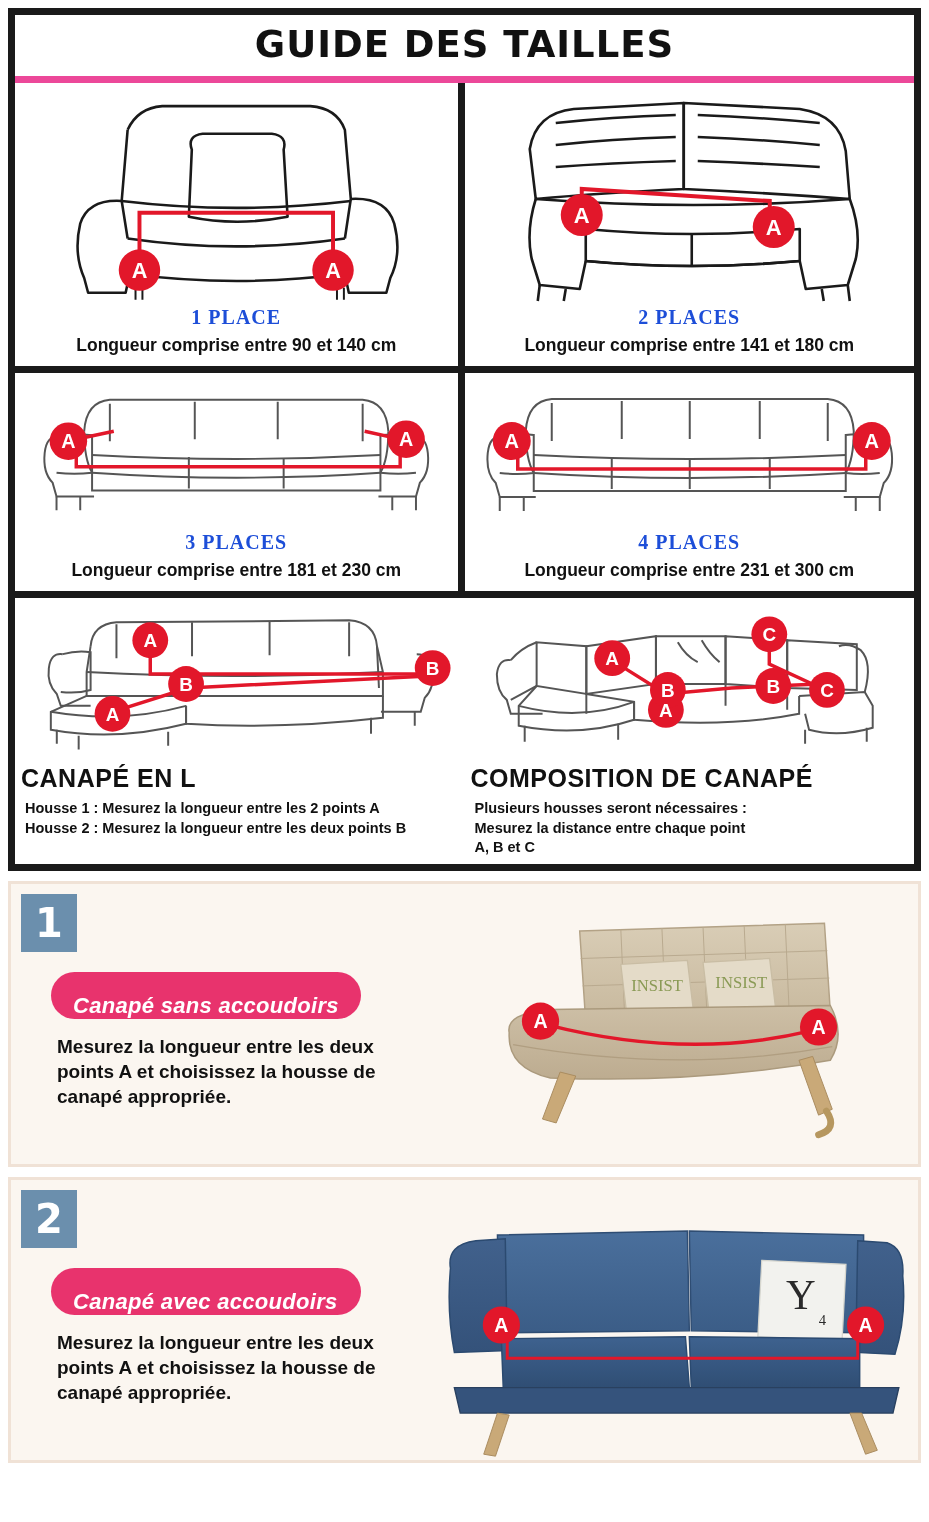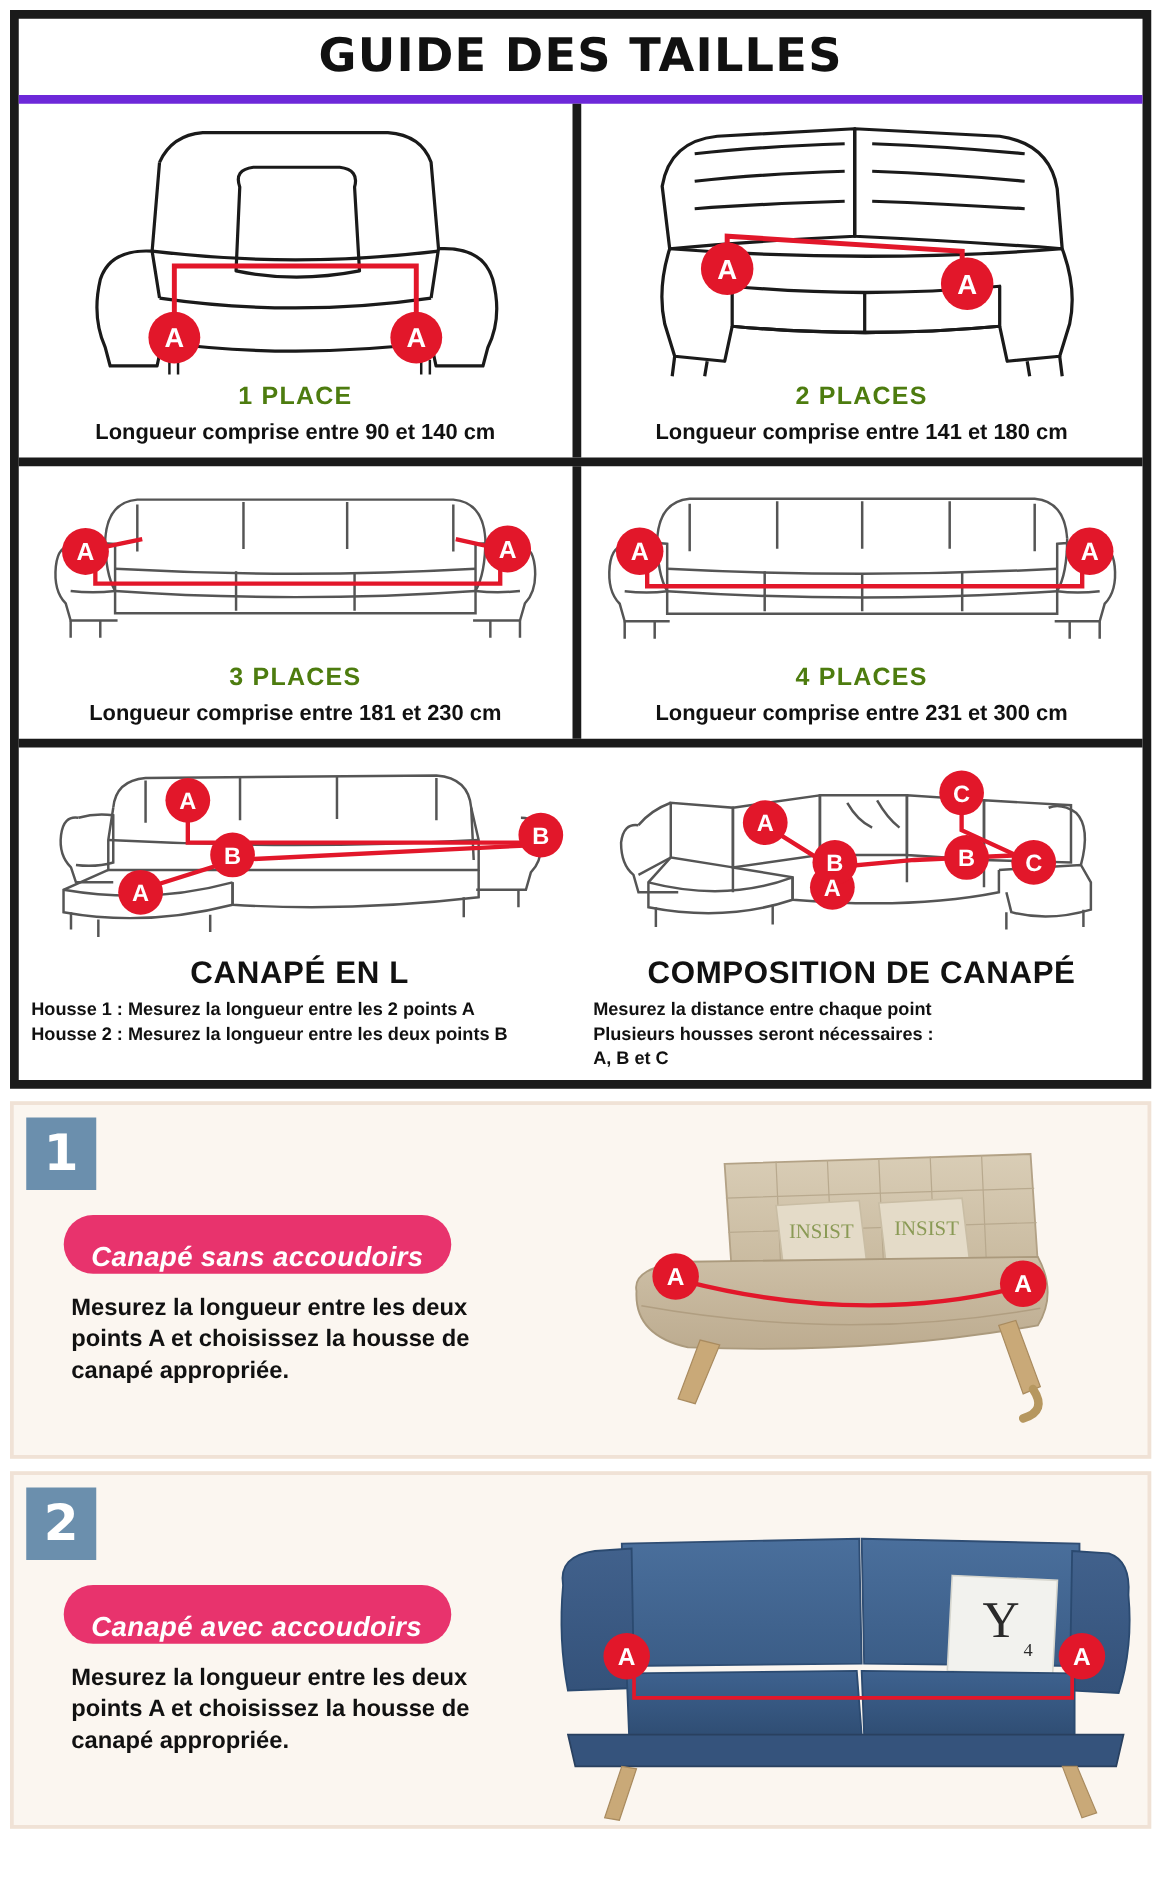--- a/index.html
+++ b/index.html
@@ -22,21 +22,21 @@
     margin: 8px 8px 0 8px;
     width: 913px;
   }
   .guide-title {
     text-align: center;
     font-size: 37px;
     font-weight: bold;
     letter-spacing: 1px;
     padding: 8px 0 10px 0;
     color: #111;
-    border-bottom: 7px solid #6d28d9;
+    border-bottom: 7px solid #ec4899;
     font-family: "DejaVu Sans", sans-serif;
   }
   .row {
     display: flex;
     width: 100%;
   }
   .row.bordered-bottom { border-bottom: 7px solid #1a1a1a; }
   .cell {
     width: 50%;
     padding: 6px 4px 4px 4px;
@@ -48,36 +48,36 @@
     width: 100%;
     height: 215px;
   }
   .sofa-box svg { display: block; width: 100%; height: 100%; }
   .cap {
     text-align: center;
     font-size: 20px;
     font-weight: bold;
     letter-spacing: 1px;
     margin: 2px 0 6px 0;
-    color: #4d7c0f;
+    color: #1d4ed8;
+    font-family: Liberation Serif, serif;
   }
   .sub {
     text-align: center;
     font-size: 17.5px;
     font-weight: bold;
     color: #111;
     padding-bottom: 6px;
   }
 
   
   .bigrow { display: flex; width: 100%; }
   .bigcell { width: 50%; padding: 4px 6px 6px 6px; }
   .bigcell .sofa-box { height: 160px; }
   .cap2 {
-    text-align: center;
     font-size: 25px;
     font-weight: bold;
     letter-spacing: 0.5px;
     color: #111;
     margin: 2px 0 6px 0;
   }
   .notes {
     font-size: 14.5px;
     font-weight: bold;
     line-height: 1.35;
@@ -333,22 +333,22 @@
             <text x="142" y="63" text-anchor="middle" font-family="Liberation Sans, sans-serif" font-size="19" font-weight="bold" fill="#fff">A</text>
             <text x="196" y="115" text-anchor="middle" font-family="Liberation Sans, sans-serif" font-size="19" font-weight="bold" fill="#fff">A</text>
             <text x="198" y="95" text-anchor="middle" font-family="Liberation Sans, sans-serif" font-size="19" font-weight="bold" fill="#fff">B</text>
             <text x="304" y="91" text-anchor="middle" font-family="Liberation Sans, sans-serif" font-size="19" font-weight="bold" fill="#fff">B</text>
             <text x="300" y="39" text-anchor="middle" font-family="Liberation Sans, sans-serif" font-size="19" font-weight="bold" fill="#fff">C</text>
             <text x="358" y="95" text-anchor="middle" font-family="Liberation Sans, sans-serif" font-size="19" font-weight="bold" fill="#fff">C</text>
           </svg>
         </div>
         <div class="cap2">COMPOSITION DE CANAPÉ</div>
         <div class="notes">
+          <div>Plusieurs housses seront nécessaires :</div>
           <div>Mesurez la distance entre chaque point</div>
-          <div>Plusieurs housses seront nécessaires :</div>
           <div>A, B et C</div>
         </div>
       </div>
     </div>
   </div>
 
   <div class="step">
     <div class="step-num">1</div>
 
     <div class="photo">

